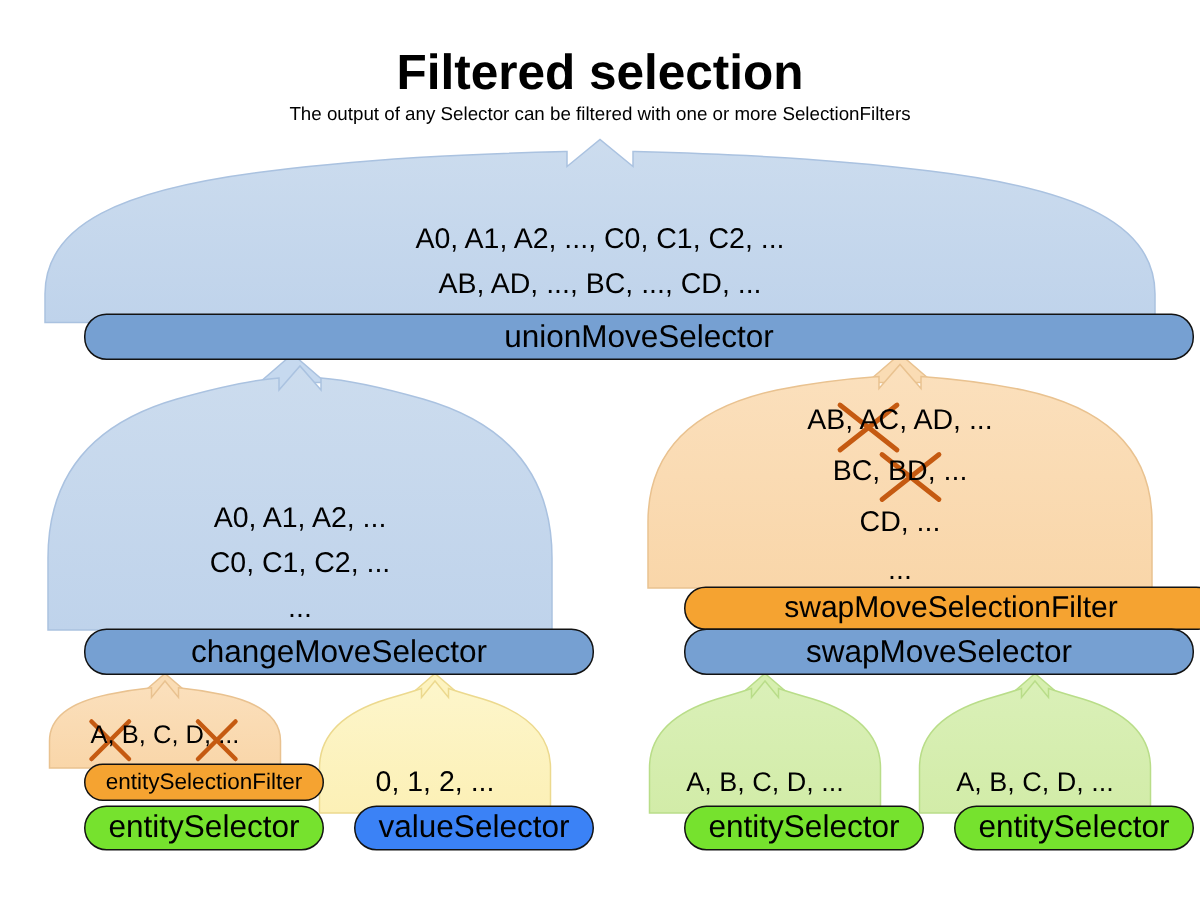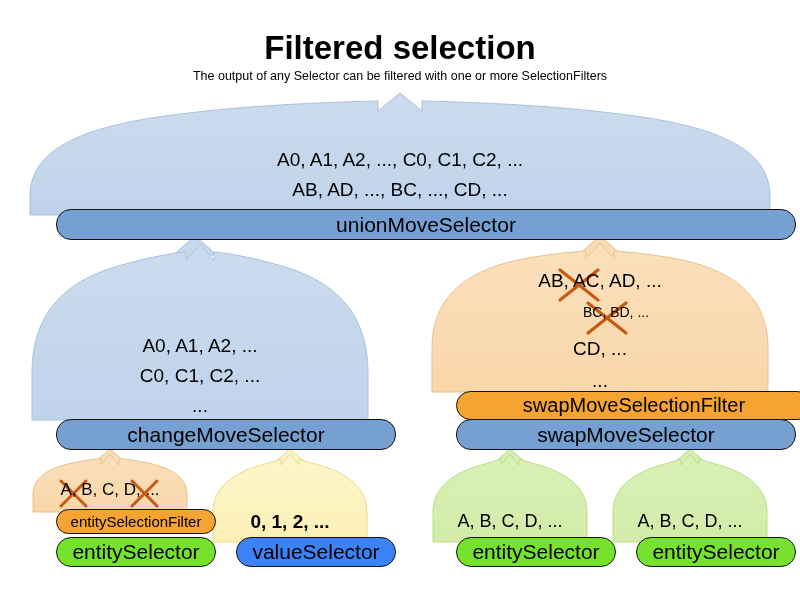--- a/index.html
+++ b/index.html
@@ -190,33 +190,33 @@
 
   <div class="bar blue" style="left:30px;top:209px;width:740px;height:31px;font-size:21px;">unionMoveSelector</div>
 
   <div class="btext" style="left:32px;top:336px;width:336px;font-size:19px;">A0, A1, A2, ...</div>
   <div class="btext" style="left:32px;top:366px;width:336px;font-size:19px;">C0, C1, C2, ...</div>
   <div class="btext" style="left:32px;top:396px;width:336px;font-size:19px;">...</div>
 
   <div class="bar blue" style="left:30px;top:419px;width:340px;height:31px;font-size:21px;">changeMoveSelector</div>
 
   <div class="btext" style="left:432px;top:271px;width:336px;font-size:19px;">AB, AC, AD, ...</div>
-  <div class="btext" style="left:448px;top:305px;width:336px;font-size:14px;">BC, BD, ...</div>
+  <div class="btext" style="left:432px;top:305px;width:336px;font-size:19px;">BC, BD, ...</div>
   <div class="btext" style="left:432px;top:339px;width:336px;font-size:19px;">CD, ...</div>
   <div class="btext" style="left:432px;top:371px;width:336px;font-size:19px;">...</div>
 
   <div class="bar orange" style="left:430px;top:391px;width:356px;height:29px;font-size:20px;">swapMoveSelectionFilter</div>
   <div class="bar blue" style="left:430px;top:419px;width:340px;height:31px;font-size:21px;">swapMoveSelector</div>
 
   <div class="btext" style="left:20px;top:481px;width:180px;font-size:17px;">A, B, C, D, ...</div>
 
   <div class="bar orange" style="left:30px;top:509px;width:160px;height:25px;font-size:15px;">entitySelectionFilter</div>
   <div class="bar green" style="left:30px;top:537px;width:160px;height:30px;font-size:21px;">entitySelector</div>
 
-  <div class="btext" style="left:210px;top:512px;width:160px;font-size:19px;font-weight:bold;">0, 1, 2, ...</div>
+  <div class="btext" style="left:210px;top:512px;width:160px;font-size:19px;">0, 1, 2, ...</div>
   <div class="bar yellow" style="left:210px;top:537px;width:160px;height:30px;font-size:21px;">valueSelector</div>
 
   <div class="btext" style="left:430px;top:512px;width:160px;font-size:18px;">A, B, C, D, ...</div>
   <div class="bar green" style="left:430px;top:537px;width:160px;height:30px;font-size:21px;">entitySelector</div>
 
   <div class="btext" style="left:610px;top:512px;width:160px;font-size:18px;">A, B, C, D, ...</div>
   <div class="bar green" style="left:610px;top:537px;width:160px;height:30px;font-size:21px;">entitySelector</div>
 
 </div>
 

